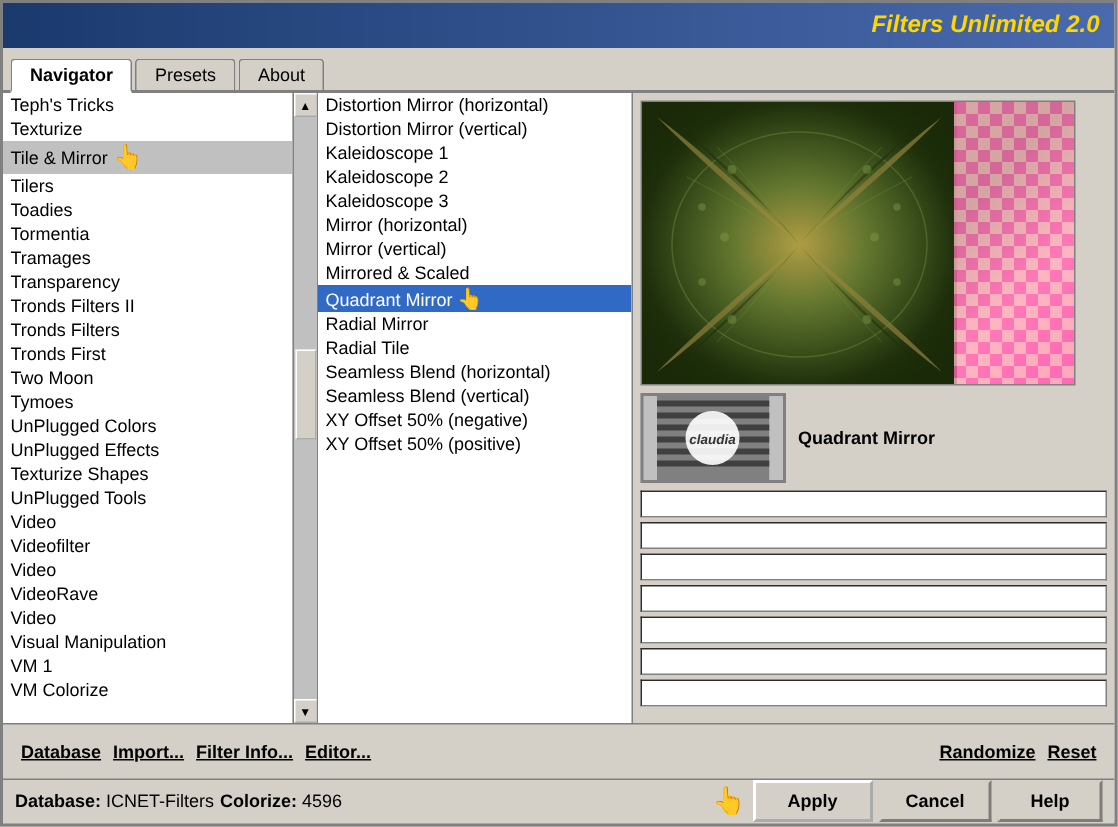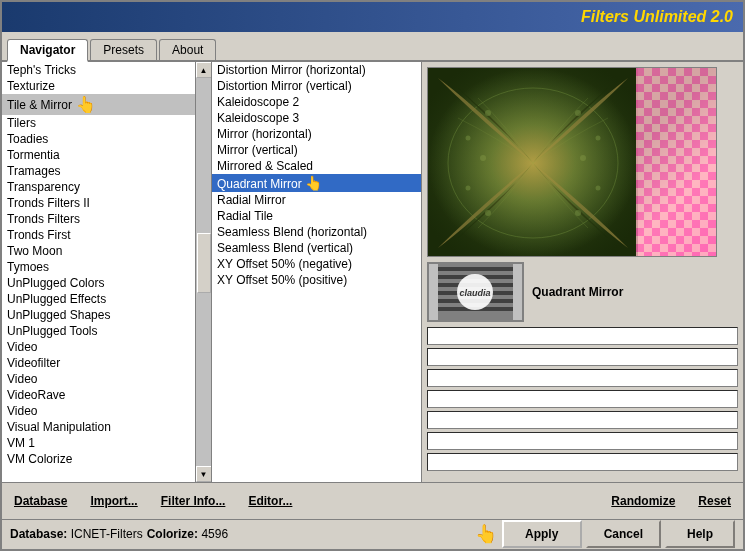--- a/index.html
+++ b/index.html
@@ -165,21 +165,20 @@
       width: 100%;
     }
 
     
     .bottom-toolbar {
       background: #d4d0c8;
       border-top: 1px solid #808080;
       padding: 18px 8px;
       display: flex;
       align-items: center;
-      gap: 15px;
       height: 35px;
     }
     .toolbar-btn {
       background: #d4d0c8;
       border: none;
       cursor: pointer;
       font-size: 12px;
       font-weight: bold;
       text-decoration: underline;
       color: #000;
@@ -293,21 +292,21 @@
           <div class="category-item">Tormentia</div>
           <div class="category-item">Tramages</div>
           <div class="category-item">Transparency</div>
           <div class="category-item">Tronds Filters II</div>
           <div class="category-item">Tronds Filters</div>
           <div class="category-item">Tronds First</div>
           <div class="category-item">Two Moon</div>
           <div class="category-item">Tymoes</div>
           <div class="category-item">UnPlugged Colors</div>
           <div class="category-item">UnPlugged Effects</div>
-          <div class="category-item">UnPlugged Shapes</div>
+          <div class="category-item">Texturize Shapes</div>
           <div class="category-item">UnPlugged Tools</div>
           <div class="category-item">Video</div>
           <div class="category-item">Videofilter</div>
           <div class="category-item">Video</div>
           <div class="category-item">VideoRave</div>
           <div class="category-item">Video</div>
           <div class="category-item">Visual Manipulation</div>
           <div class="category-item">VM 1</div>
           <div class="category-item">VM Colorize</div>
         </div>
@@ -317,20 +316,21 @@
           <div class="scroll-thumb"></div>
         </div>
         <div class="scroll-btn">▼</div>
       </div>
     </div>
   </div>
 
   <div class="middle-panel" id="filter-list">
   <div class="filter-item">Distortion Mirror (horizontal)</div>
       <div class="filter-item">Distortion Mirror (vertical)</div>
+      <div class="filter-item">Kaleidoscope 1</div>
       <div class="filter-item">Kaleidoscope 2</div>
       <div class="filter-item">Kaleidoscope 3</div>
       <div class="filter-item">Mirror (horizontal)</div>
       <div class="filter-item">Mirror (vertical)</div>
       <div class="filter-item">Mirrored &amp; Scaled</div>
       <div class="filter-item selected">Quadrant Mirror <span style="font-size:14px;">👆</span></div>
       <div class="filter-item">Radial Mirror</div>
       <div class="filter-item">Radial Tile</div>
       <div class="filter-item">Seamless Blend (horizontal)</div>
       <div class="filter-item">Seamless Blend (vertical)</div>

